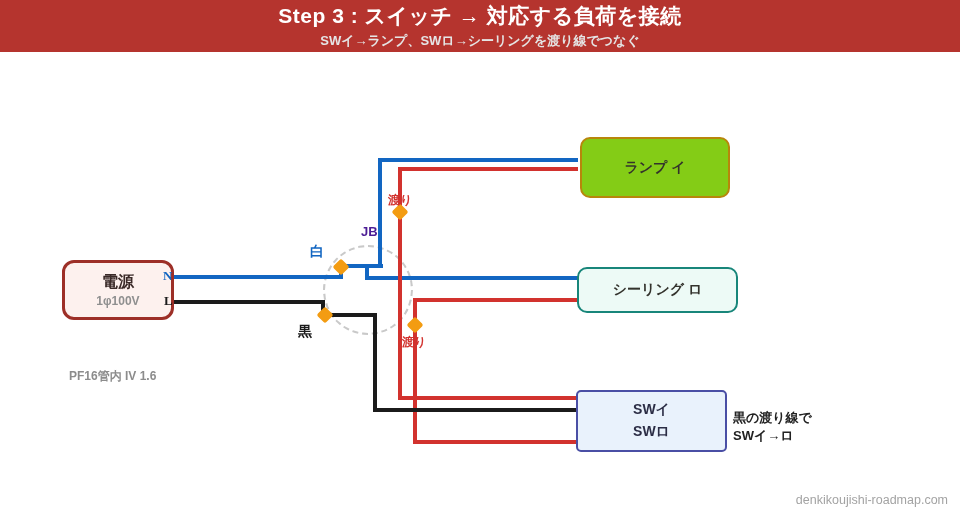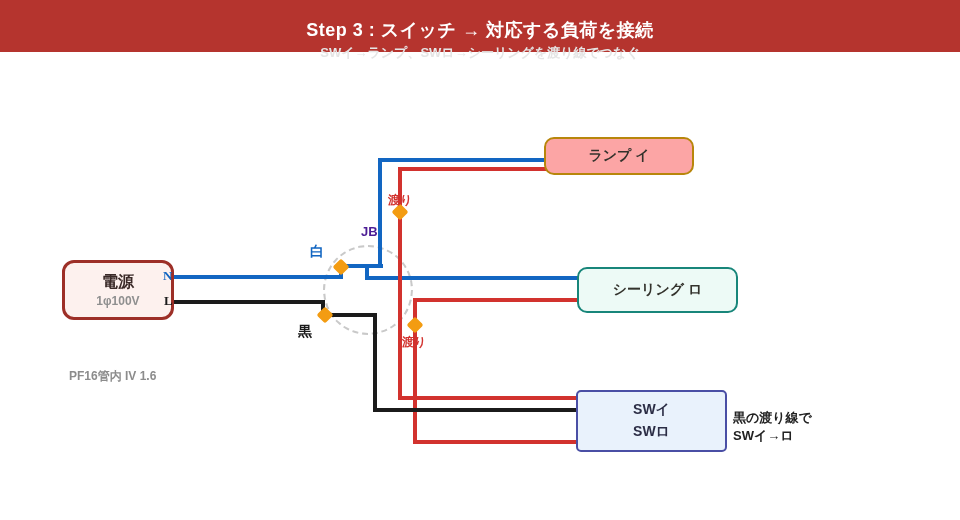--- a/index.html
+++ b/index.html
@@ -17,22 +17,22 @@
 
   
   .header {
     position: absolute; left: 0; top: 0;
     width: 960px; height: 52px;
     background: #b5342e;
     text-align: center;
     color: #ffffff;
   }
   .header-title {
-    padding-top: 18px;
-    font-size: 18px; font-weight: 700;
+    padding-top: 2px;
+    font-size: 21px; font-weight: 700;
     letter-spacing: 0.5px;
   }
   .header-subtitle {
     margin-top: 2px;
     font-size: 13px; font-weight: 700;
     color: #e5e5e5;
   }
 
   
   .wire { position: absolute; }
@@ -84,22 +84,22 @@
   }
   .power-title { font-size: 16px; font-weight: 700; color: #3a2a28; }
   .power-sub { font-size: 12px; font-weight: 700; color: #8f8f8f; margin-top: 1px; }
   .power-caption {
     position: absolute; left: 69px; top: 328px;
     font-size: 12px; font-weight: 600; color: #8c8c8c;
     z-index: 5;
     margin-top: 40px;
   }
   .lamp-box {
-    left: 544px; top: 137px; width: 150px; height: 38px;
-    background: #fca5a5;
+    left: 580px; top: 137px; width: 150px; height: 61px;
+    background: #84cc16;
     border: 2.5px solid #b8860b;
     border-radius: 10px;
   }
   .ceiling-box {
     left: 577px; top: 267px; width: 161px; height: 46px;
     background: #edfaf6;
     border: 2.5px solid #18867a;
     border-radius: 10px;
   }
   .sw-box {
@@ -184,14 +184,15 @@
   <div class="node sw-box">
     <div class="node-title">SWイ</div>
     <div class="node-title">SWロ</div>
   </div>
 
   <div class="sw-note">
     <div>黒の渡り線で</div>
     <div>SWイ→ロ</div>
   </div>
 
+  <div class="watermark">denkikoujishi-roadmap.com</div>
 
 </div>
 
 </body></html>

